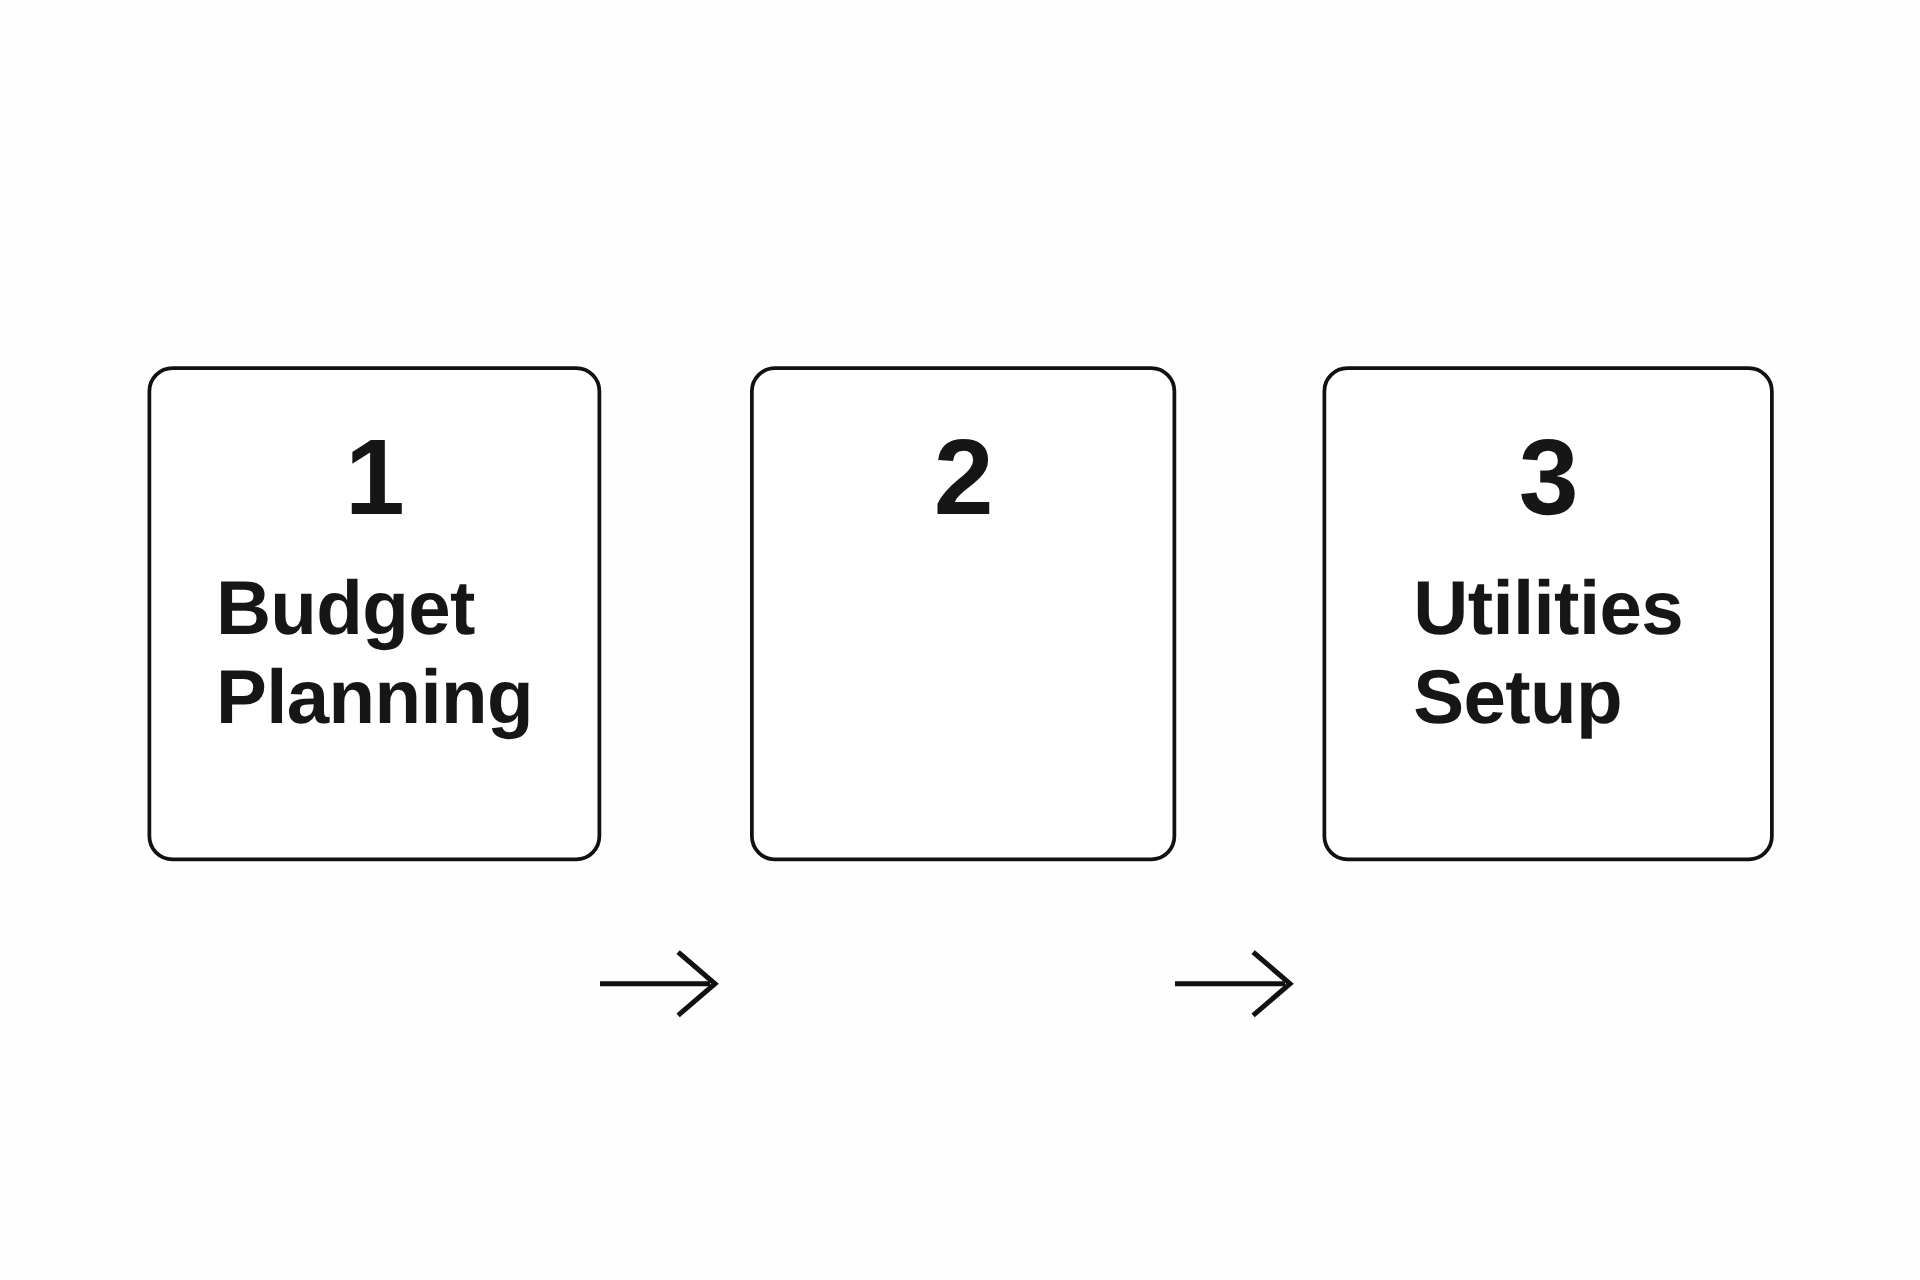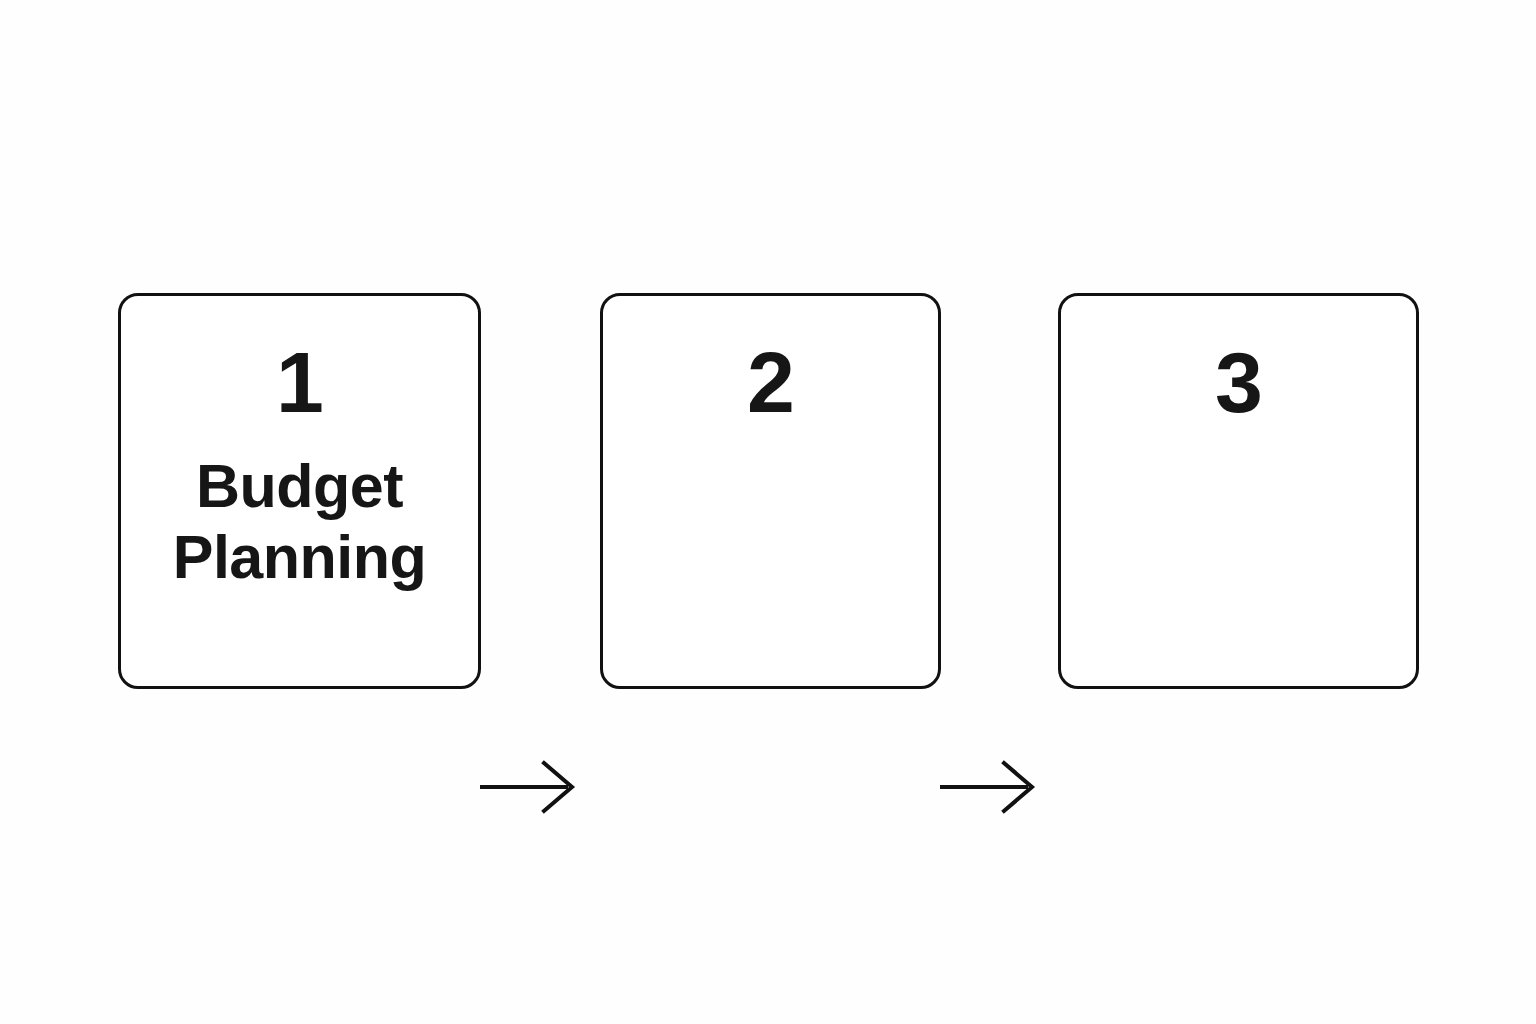--- a/index.html
+++ b/index.html
@@ -54,21 +54,21 @@
     color: #161616;
     letter-spacing: -1px;
   }
 
   .step-label {
     margin-top: 26px;
     font-size: 61px;
     font-weight: bold;
     line-height: 1.16;
     color: #161616;
-    text-align: center;
+    text-align: left;
     letter-spacing: -0.5px;
     padding: 0 6px;
     white-space: pre-line;
   }
 
   .connector {
     position: absolute;
     top: 468px;
     height: 52px;
   }
@@ -101,16 +101,18 @@
 
     <div class="connector conn-2">
       <svg width="96" height="52" viewBox="0 0 96 52" aria-hidden="true">
         <line x1="0" y1="26" x2="88" y2="26" stroke="#111111" stroke-width="4"></line>
         <polyline points="64,2 92,26 64,50" fill="none" stroke="#111111" stroke-width="4" stroke-linecap="square" stroke-linejoin="miter"></polyline>
       </svg>
     </div>
 
     <div class="step-box box-3">
       <div class="step-number">3</div>
+      <div class="step-label">Utilities
+Setup</div>
     </div>
 
   </div>
 </div>
 
 </body></html>

